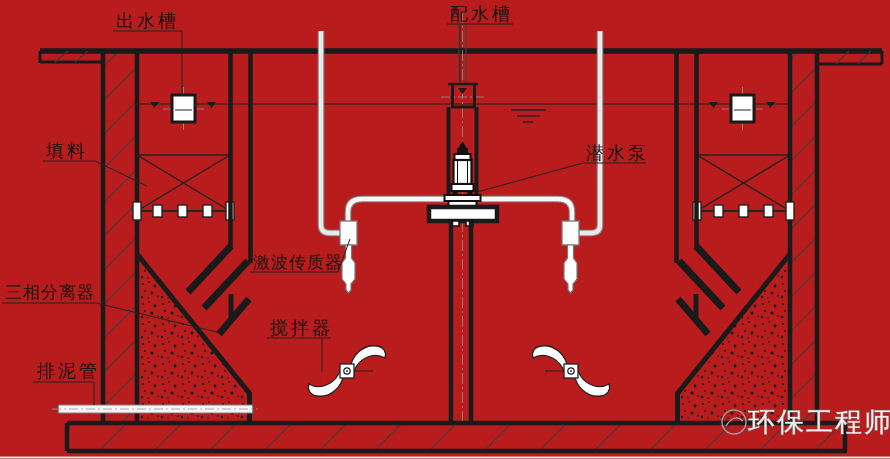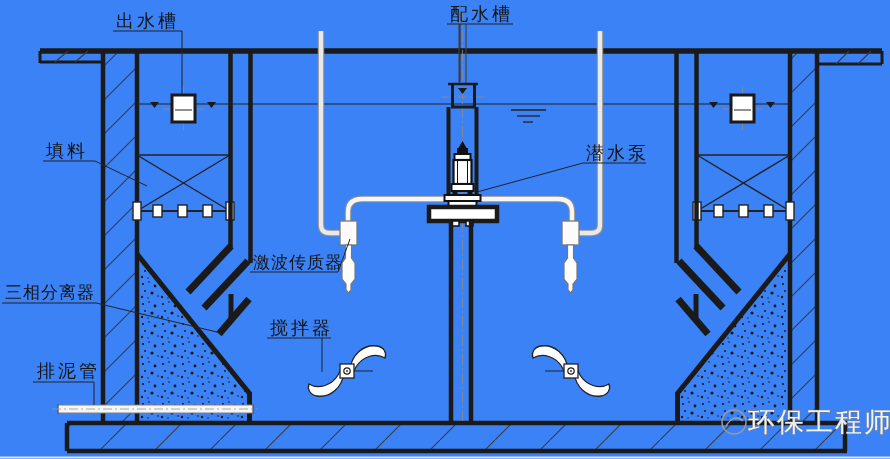--- a/index.html
+++ b/index.html
@@ -1,17 +1,17 @@
 <!DOCTYPE html>
 <html><head>
 <meta charset="utf-8">
 <style>
   html,body{margin:0;padding:0;background:#ffffff;}
   body{width:890px;height:459px;overflow:hidden;}
-  .stage{position:relative;width:890px;height:459px;background:#3b82f6;}
+  .stage{position:relative;width:890px;height:459px;background:#b91c1c;}
   svg{display:block;}
   text{font-family:"Liberation Serif","DejaVu Serif",serif;fill:#141414;}
   .lbl{font-size:18px;letter-spacing:3px;}
   .lbl-sm{font-size:17px;letter-spacing:1px;}
   .wm{font-size:27px;letter-spacing:2px;fill:#ffffff;stroke:#7d7d7d;stroke-width:1.1;paint-order:stroke fill;opacity:.92;}
 </style>
 </head>
 <body>
 
 <div class="stage">

